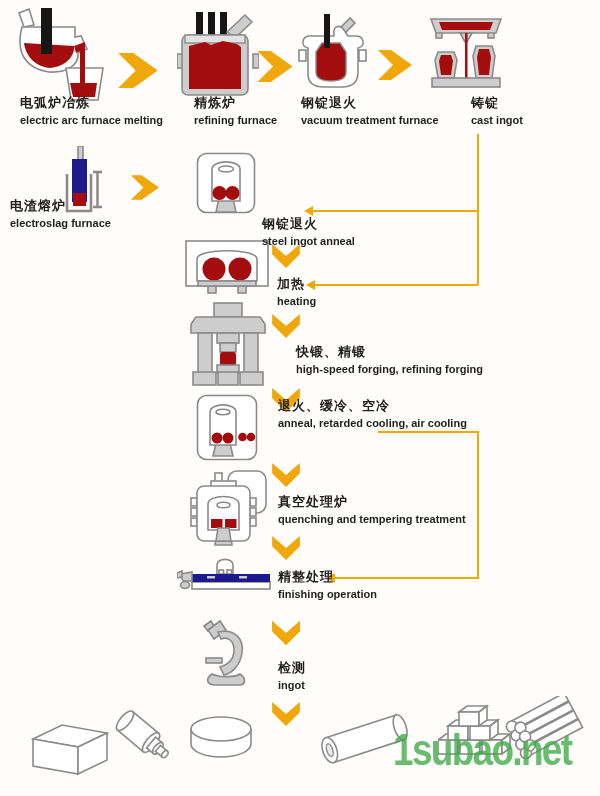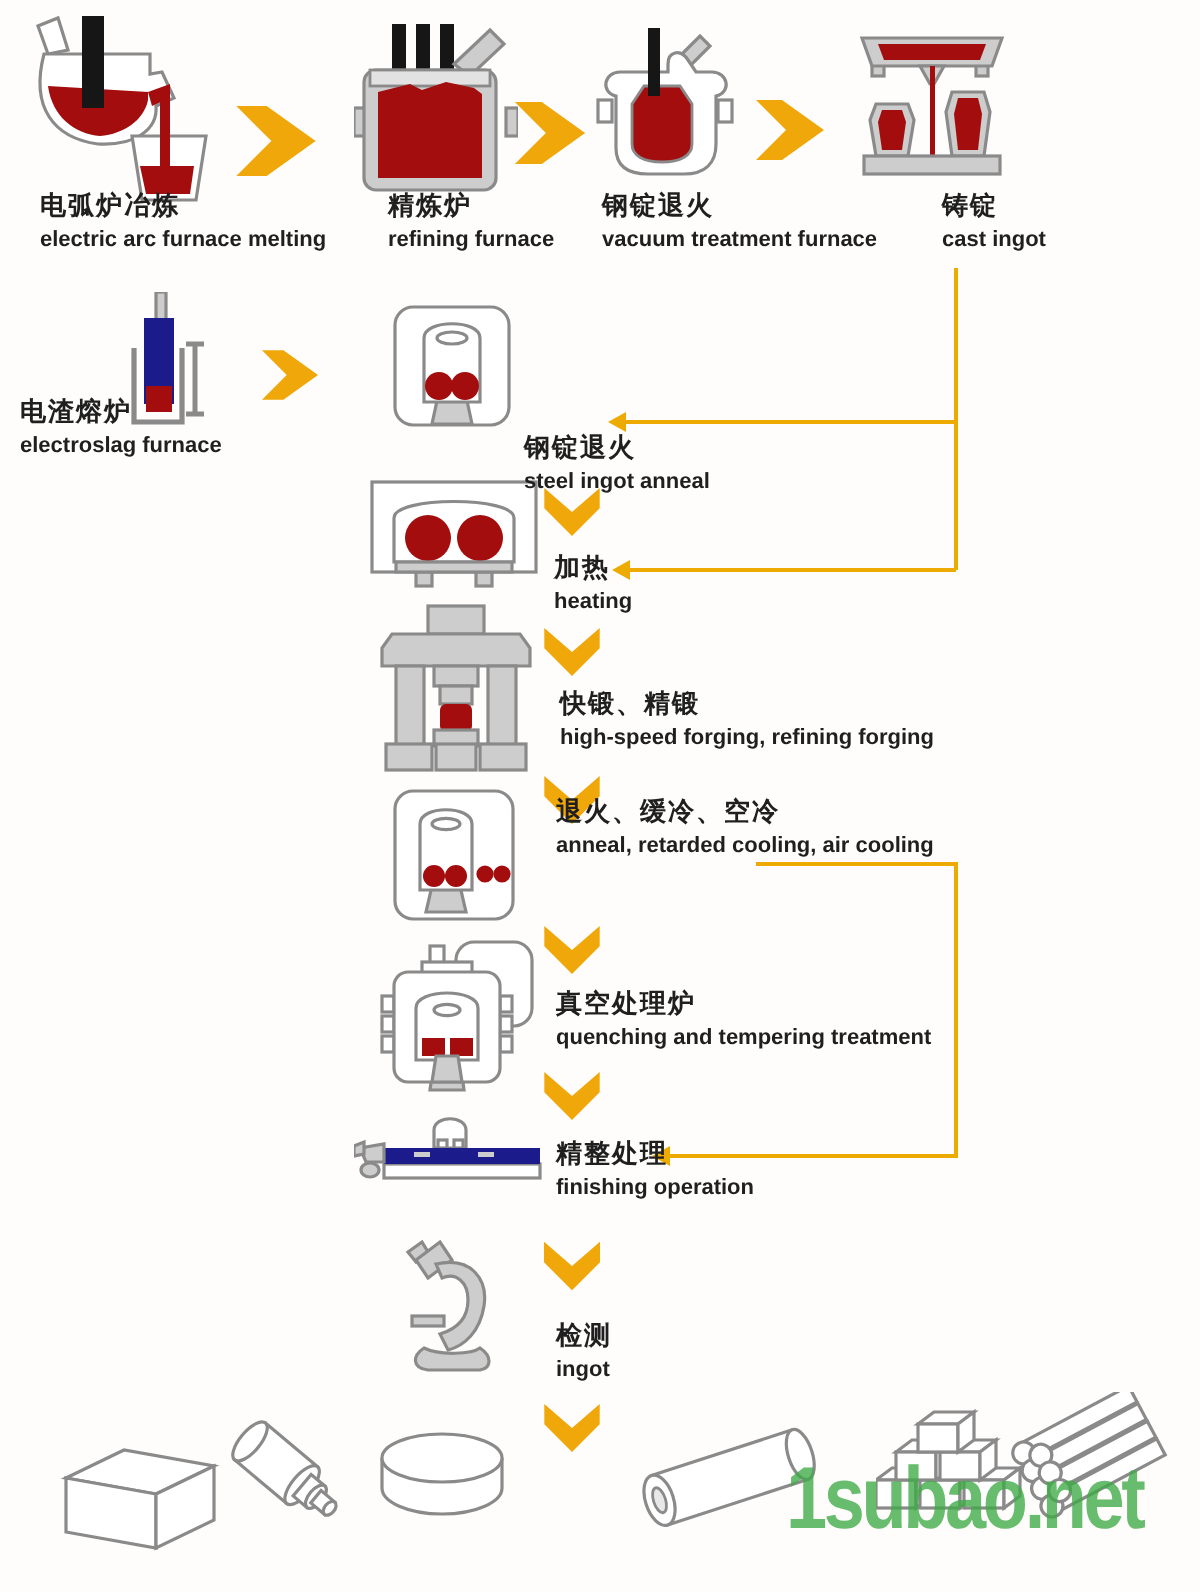--- a/index.html
+++ b/index.html
@@ -305,21 +305,21 @@
     <div class="en">electroslag furnace</div>
   </div>
   <div class="lbl" style="left:262px;top:216px">
     <div class="zh">钢锭退火</div>
     <div class="en">steel ingot anneal</div>
   </div>
   <div class="lbl" style="left:277px;top:276px">
     <div class="zh">加热</div>
     <div class="en">heating</div>
   </div>
-  <div class="lbl" style="left:280px;top:344px">
+  <div class="lbl" style="left:296px;top:344px">
     <div class="zh">快锻、精锻</div>
     <div class="en">high-speed forging, refining forging</div>
   </div>
   <div class="lbl" style="left:278px;top:398px">
     <div class="zh">退火、缓冷、空冷</div>
     <div class="en">anneal, retarded cooling, air cooling</div>
   </div>
   <div class="lbl" style="left:278px;top:494px">
     <div class="zh">真空处理炉</div>
     <div class="en">quenching and tempering treatment</div>

